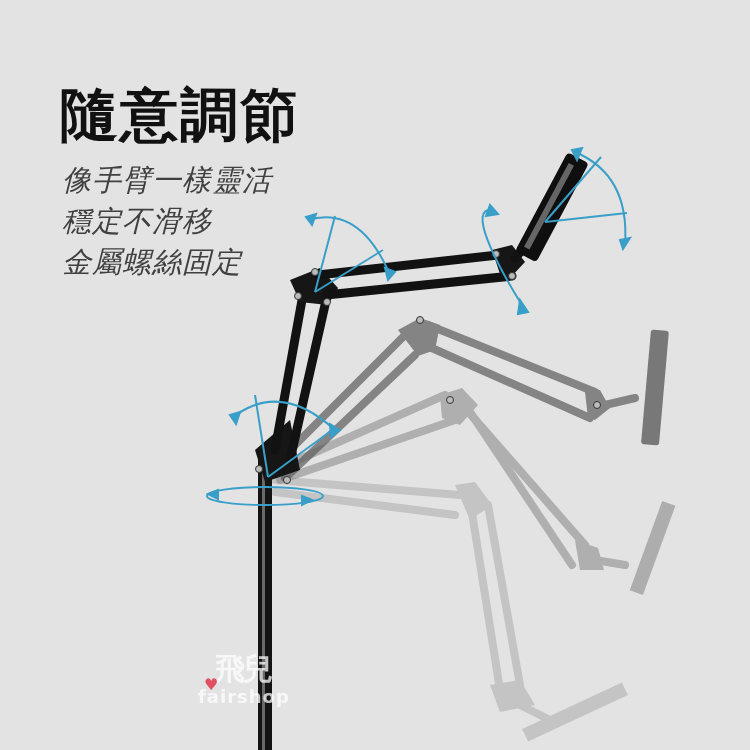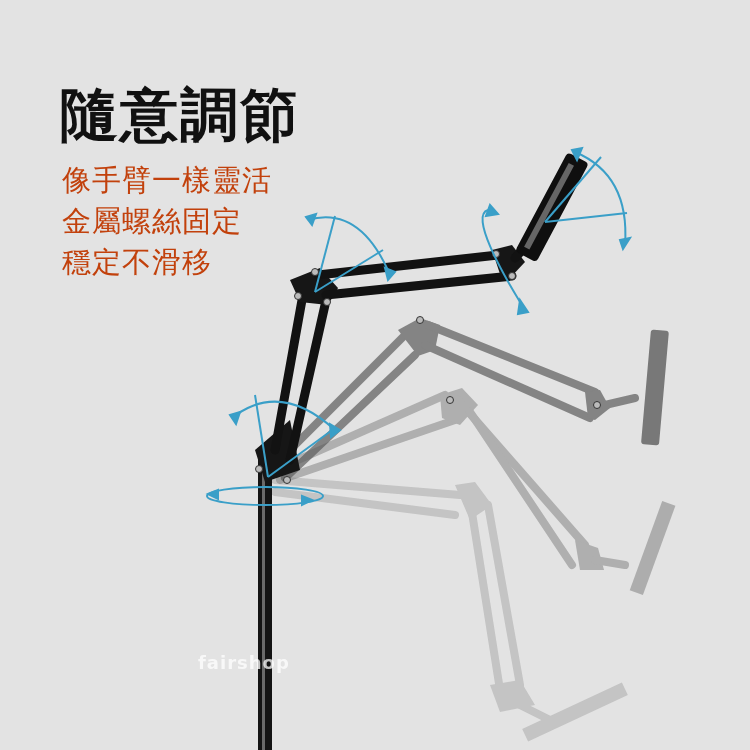--- a/index.html
+++ b/index.html
@@ -1,34 +1,34 @@
 <!DOCTYPE html>
 <html><head>
   <meta charset="utf-8">
   <style>
     html, body { margin: 0; padding: 0; }
     body { width: 750px; height: 750px; background: #e3e3e3; overflow: hidden; position: relative; font-family: "DejaVu Sans", sans-serif; }
     .title { position: absolute; left: 60px; top: 80px; font-size: 58px; font-weight: bold; color: #111; letter-spacing: 2px; line-height: 70px; margin: 0; }
     .desc { position: absolute; left: 62px; top: 160px; margin: 0; padding: 0; list-style: none; }
-    .desc li { font-size: 29px; line-height: 41px; color: #c2410c; letter-spacing: 1px; }
+    .desc li { font-size: 29px; line-height: 41px; color: #404040; letter-spacing: 1px; font-style: italic; }
     svg.scene { position: absolute; left: 0; top: 0; }
     .watermark { position: absolute; left: 198px; top: 652px; width: 90px; text-align: center; color: rgba(255,255,255,0.75); }
     .wm-cn { font-size: 30px; font-weight: bold; line-height: 34px; letter-spacing: -2px; position: relative; }
     .wm-heart { position: absolute; left: 6px; top: 16px; color: #e05060; font-size: 16px; }
     .wm-en { font-size: 18px; font-weight: bold; font-family: "DejaVu Sans", sans-serif; letter-spacing: 1px; }
   </style>
 </head>
 <body>
 
 <h1 class="title">隨意調節</h1>
 
 <ul class="desc">
   <li>像手臂一樣靈活</li>
+  <li>穩定不滑移</li>
   <li>金屬螺絲固定</li>
-  <li>穩定不滑移</li>
 </ul>
 
 <svg class="scene" width="750" height="750" viewBox="0 0 750 750">
 
   <g opacity="0.35" stroke="#8a8a8a" stroke-width="8" fill="none" stroke-linecap="round">
     <line x1="275" y1="480" x2="460" y2="495"></line>
     <line x1="275" y1="492" x2="455" y2="515"></line>
     <polygon points="455,485 475,482 492,505 470,520" fill="#8a8a8a" stroke="none"></polygon>
     <line x1="470" y1="500" x2="500" y2="690"></line>
     <line x1="488" y1="505" x2="520" y2="685"></line>
@@ -117,14 +117,18 @@
     <polygon points="230,415 240,412 236,424" fill="#3a9fc8"></polygon>
     <polygon points="330,424 340,430 331,437" fill="#3a9fc8"></polygon>
 
     <ellipse cx="265" cy="496" rx="58" ry="9"></ellipse>
     <polygon points="208,494 218,490 218,499" fill="#3a9fc8"></polygon>
     <polygon points="312,500 302,496 302,505" fill="#3a9fc8"></polygon>
   </g>
 </svg>
 
 <div class="watermark">
+  <div class="wm-cn">
+    <span>飛兒</span>
+    <span class="wm-heart">♥</span>
+  </div>
   <div class="wm-en">fairshop</div>
 </div>
 
 </body></html>

